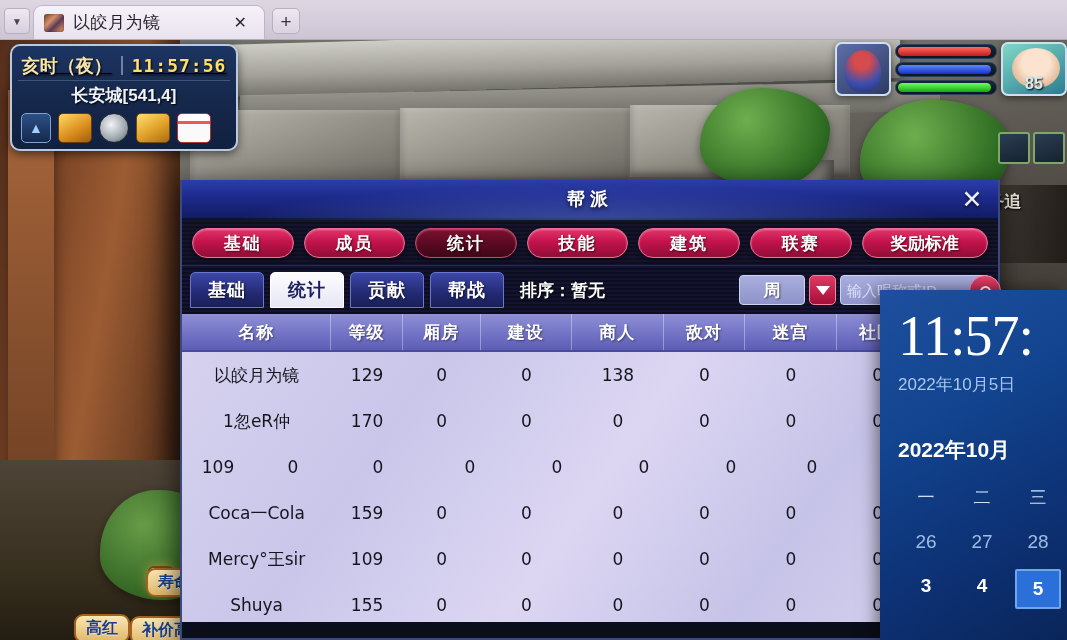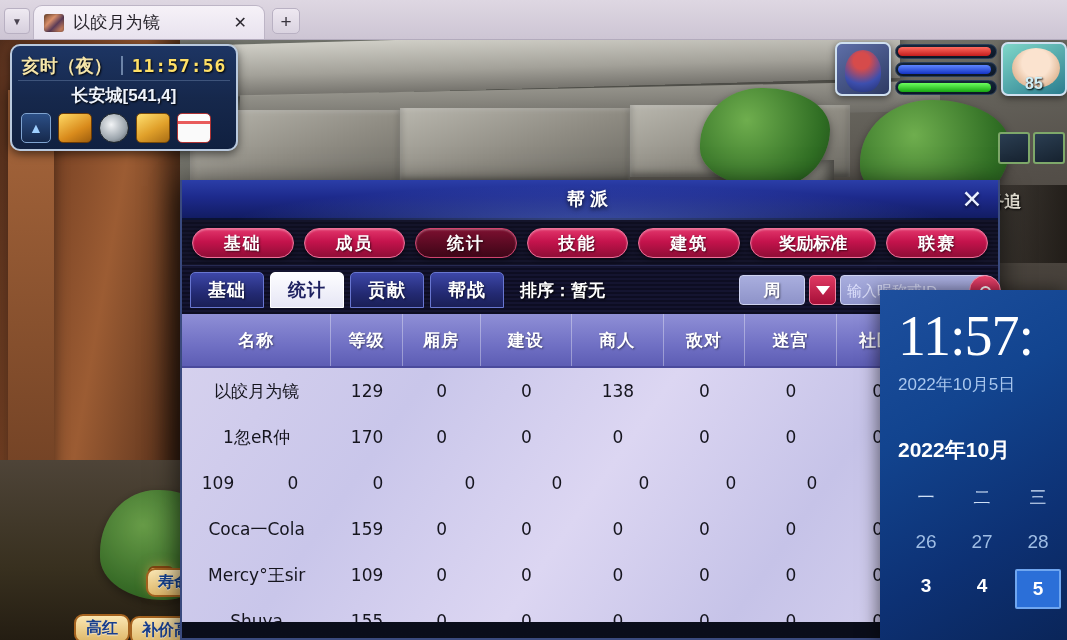--- a/index.html
+++ b/index.html
@@ -101,21 +101,21 @@
 
   
   .hud-left{
     position:absolute; left:10px; top:44px; width:228px; z-index:40;
     border:2px solid #b9c9de; border-radius:10px;
     background:linear-gradient(180deg,#1d3563 0%,#16284c 50%,#102040 100%);
     box-shadow:0 3px 10px rgba(0,0,0,.55);
     padding:5px 6px 6px;
   }
   .hud-row1{ display:flex; align-items:center; justify-content:center; gap:9px; height:30px;
-    border-bottom:1px solid rgba(160,190,230,.28); }
+    border-bottom:1px solid rgba(160,190,230,.28);text-decoration:underline; }
   .hud-shichen{ color:#f4e4a8; font-size:18px; font-weight:bold; text-shadow:1px 1px 2px #000; }
   .hud-div{ width:2px; height:19px; background:rgba(190,215,245,.5); }
   .hud-clock{ color:#ffe066; font-size:18px; font-weight:bold; letter-spacing:1px;
     font-family:"DejaVu Sans Mono","Liberation Mono",monospace; text-shadow:1px 1px 2px #000; }
   .hud-row2{ text-align:center; padding:3px 0 4px;
     color:#eef3fb; font-size:17px; font-weight:bold; text-shadow:1px 1px 2px #000; }
   .hud-icons{ display:flex; align-items:center; gap:7px; padding:2px 3px 0; }
   .hud-ico{ width:34px; height:30px; border-radius:5px; position:relative;
     display:flex; align-items:center; justify-content:center; font-size:17px; }
   .ico-arrow{ background:linear-gradient(180deg,#2c4f86,#16294c); border:1px solid #7fa3d0;
@@ -255,21 +255,21 @@
     background:linear-gradient(180deg,#e8456d,#a80f38); border:1px solid #f88fac;
     display:flex; align-items:center; justify-content:center; cursor:pointer;
   }
   .mag{ width:11px;height:11px;border:2.2px solid #fff;border-radius:50%;position:relative; }
   .mag:after{ content:"";position:absolute;right:-5px;bottom:-4px;width:7px;height:2.2px;
     background:#fff;transform:rotate(45deg); }
 
   
   .table-wrap{ position:relative; height:308px; overflow:hidden;
     background:linear-gradient(125deg,#d7d2ee 0%,#c9c6ea 28%,#dcd6f2 52%,#c6c3e8 74%,#d9d4f0 100%); }
-  .thead{ display:flex; height:54px;
+  .thead{ display:flex; height:38px;
     background:linear-gradient(180deg,#8f8fd6,#7070c4 60%,#5d5db4);
     border-bottom:2px solid #4a4a9c; }
   .th{ display:flex; align-items:center; justify-content:center;
     color:#fff; font-size:17px; font-weight:bold; letter-spacing:1px;
     text-shadow:1px 1px 2px rgba(0,0,0,.45);
     border-right:1px solid rgba(255,255,255,.35); }
   .th:last-child{ border-right:none; }
   .tr{ display:flex; height:46px; }
   .td{ display:flex; align-items:center; justify-content:center;
     color:#15151e; font-size:17px; font-family:"DejaVu Sans","Liberation Sans",sans-serif; }
@@ -386,22 +386,22 @@
       <div class="dlg-title-text">帮派</div>
       <div class="dlg-close">✕</div>
     </div>
 
     <div class="tabs-main">
       <div class="tab-main">基础</div>
       <div class="tab-main">成员</div>
       <div class="tab-main active">统计</div>
       <div class="tab-main">技能</div>
       <div class="tab-main">建筑</div>
+      <div class="tab-main">联赛</div>
       <div class="tab-main wide">奖励标准</div>
-      <div class="tab-main">联赛</div>
     </div>
 
     <div class="subbar">
       <div class="subtab">基础</div>
       <div class="subtab active">统计</div>
       <div class="subtab">贡献</div>
       <div class="subtab">帮战</div>
       <div class="sort-label">排序：暂无</div>
       <div class="filter-wrap">
         <div class="filter-sel">周</div>

